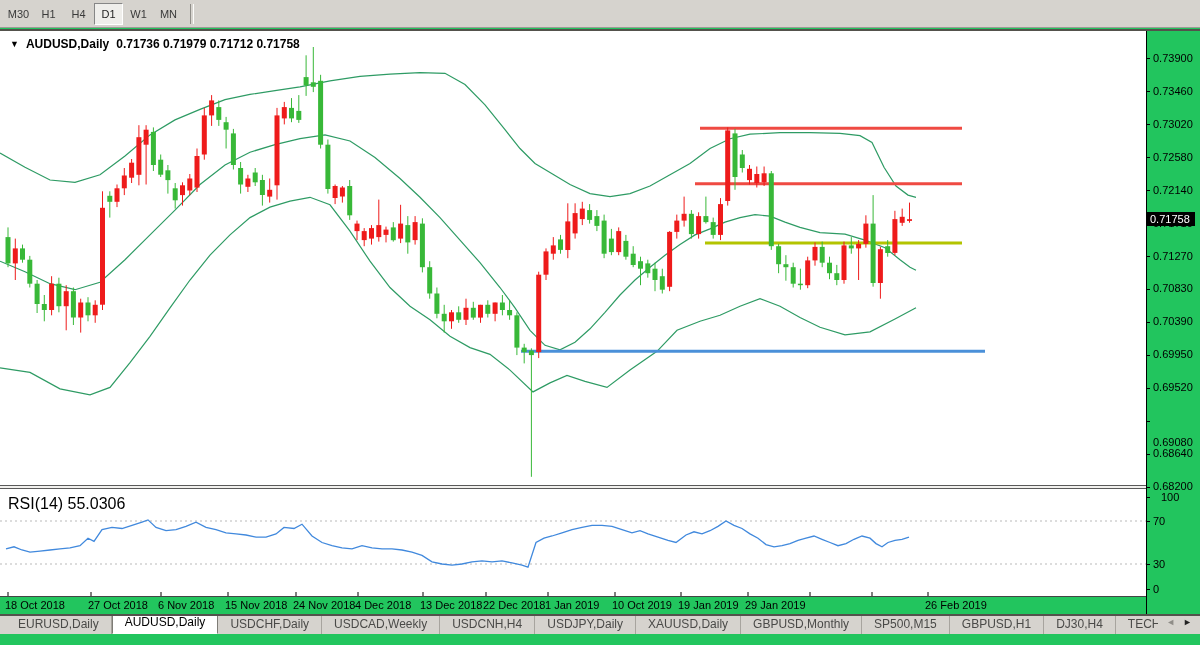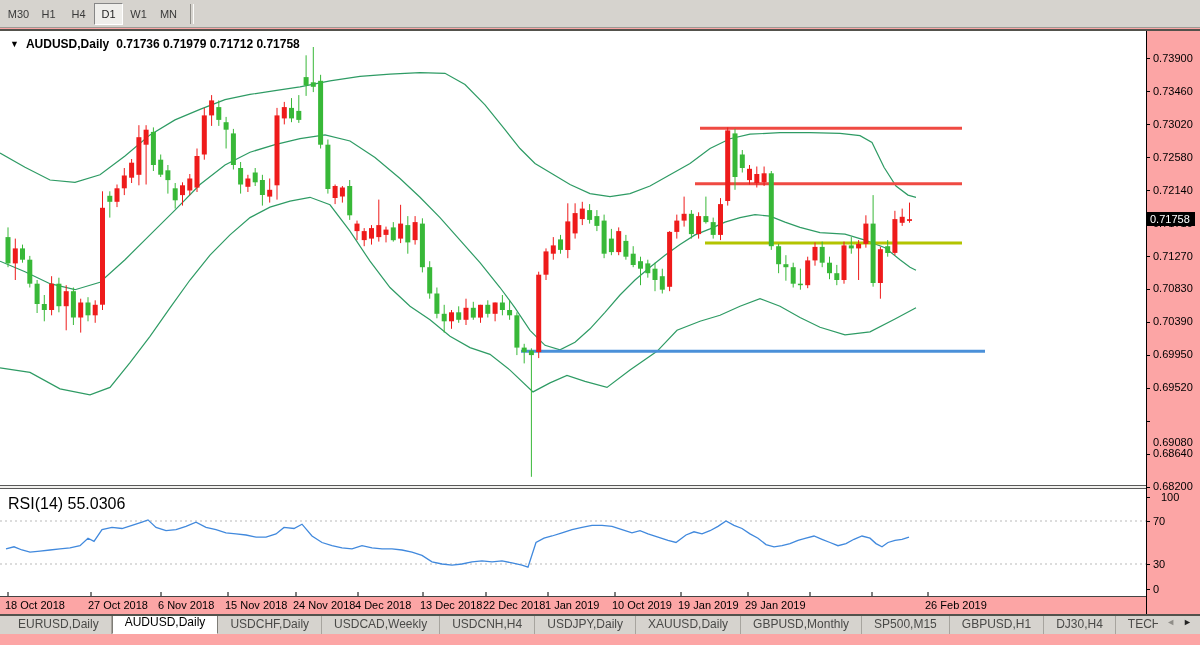--- a/index.html
+++ b/index.html
@@ -1,17 +1,17 @@
 <!DOCTYPE html>
 <html><head>
 <meta charset="utf-8">
 <style>
   html,body{margin:0;padding:0;background:#fff;}
   #app{position:relative;width:1200px;height:645px;overflow:hidden;
-       font-family:"Liberation Sans","DejaVu Sans",sans-serif;background:#fca5a5;}
+       font-family:"Liberation Sans","DejaVu Sans",sans-serif;background:#22c55e;}
   
   #toolbar{position:absolute;left:0;top:0;width:1200px;height:28px;background:#d6d3ce;
            border-bottom:1px solid #9c9a94;display:flex;align-items:center;padding-left:4px;box-sizing:border-box;}
   .tf-btn{width:27px;height:20px;display:flex;align-items:center;justify-content:center;
           font-size:11px;color:#3a3a3a;margin-right:1px;border:1px solid transparent;cursor:default;}
   .tf-btn.active{background:#efeeeb;border-color:#868686 #ffffff #ffffff #868686;color:#222;}
   .tb-sep{width:2px;height:20px;border-left:1px solid #8f8d88;border-right:1px solid #fcfcfa;margin:0 6px;}
   
   #chart-top-border{position:absolute;left:0;top:29px;width:1200px;height:2px;background:#53524c;}
   #price-panel{position:absolute;left:0;top:31px;width:1146px;height:454px;background:#fff;}

